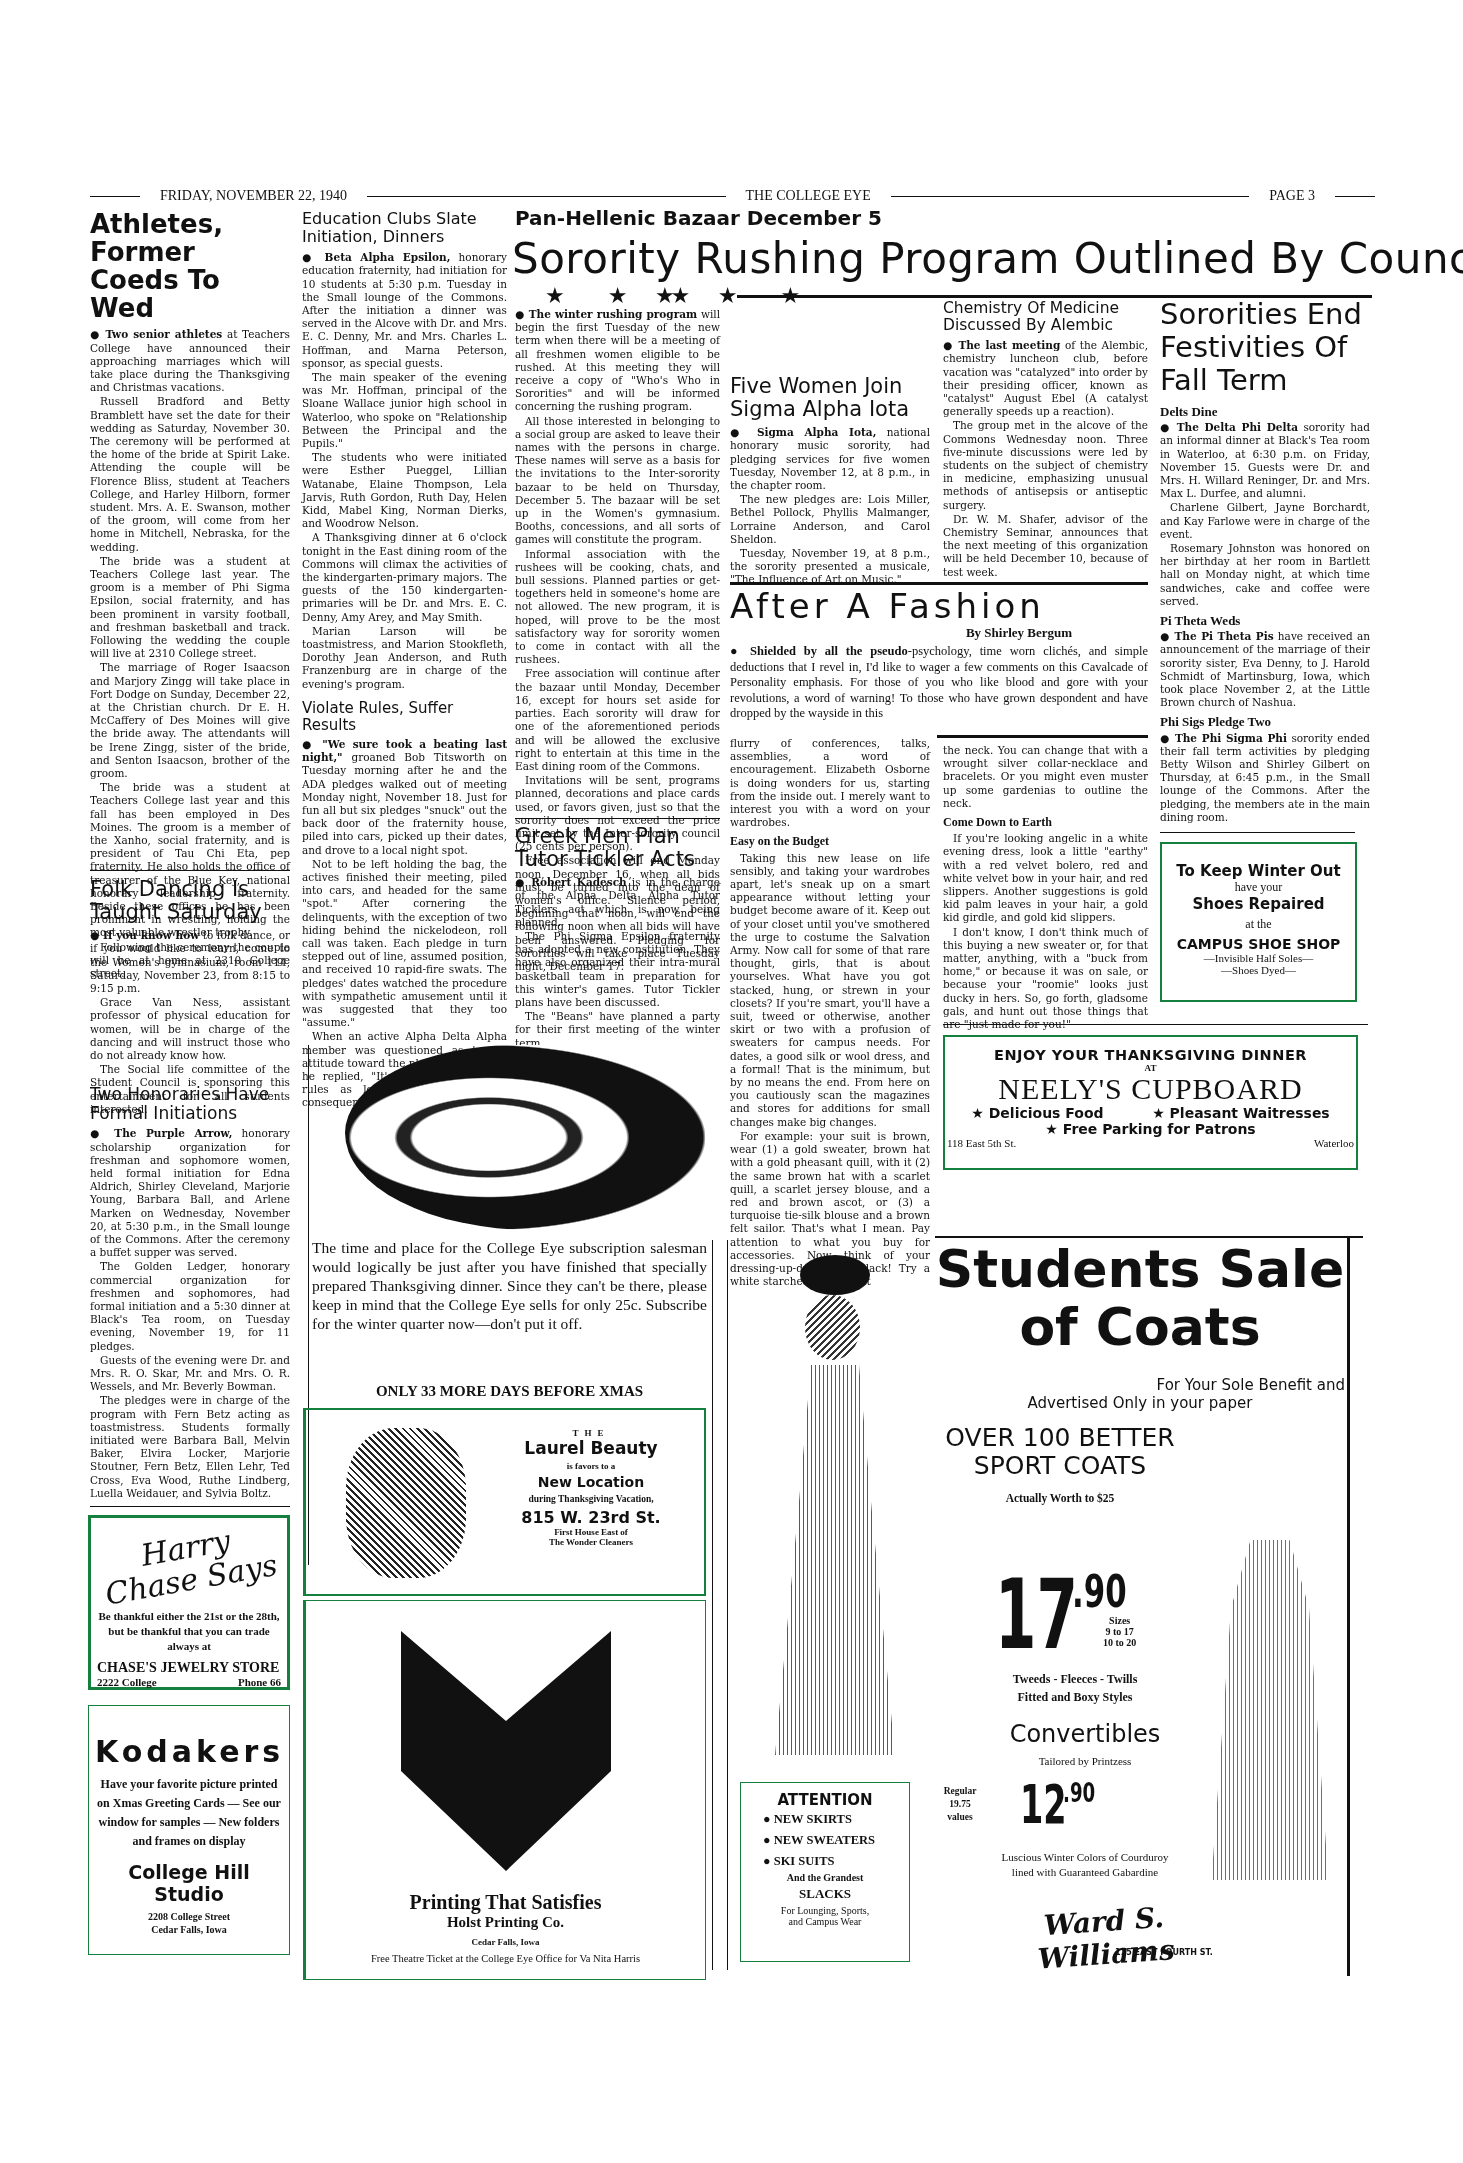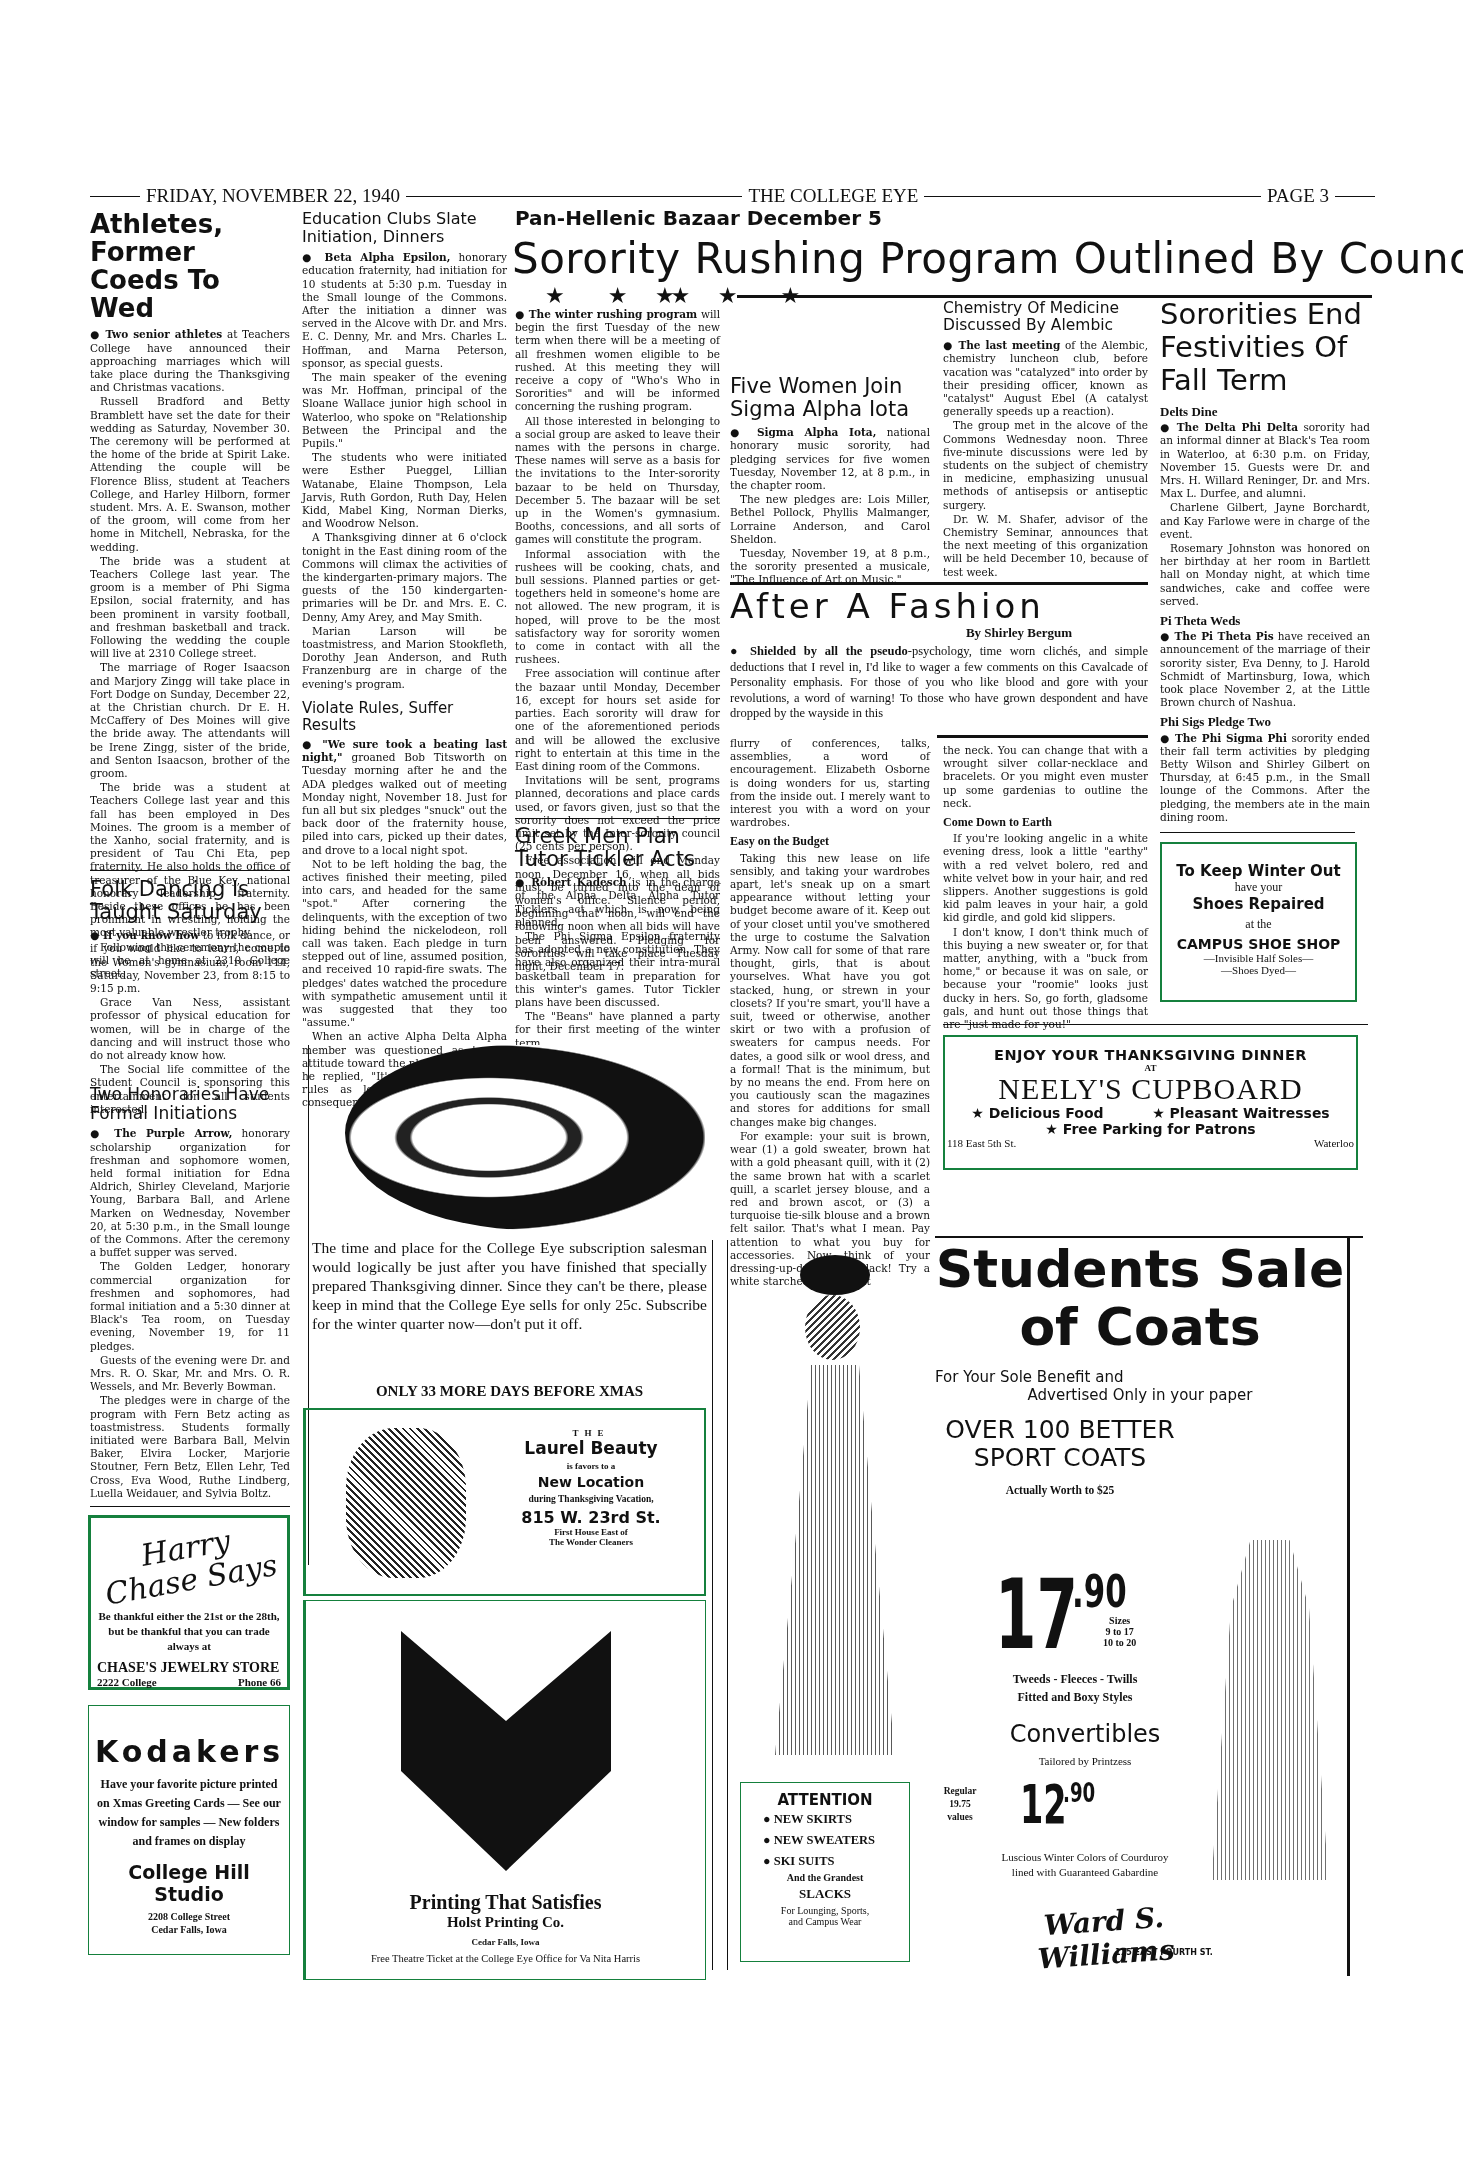--- a/index.html
+++ b/index.html
@@ -1,18 +1,18 @@
 <!DOCTYPE html>
 <html><head>
 <meta charset="utf-8">
 <style>
 *{box-sizing:border-box;margin:0;padding:0}
 body{width:1463px;height:2163px;background:#fff;color:#111;font-family:"DejaVu Serif",serif;position:relative;overflow:hidden}
 .abs{position:absolute}
-.masthead{top:186px;left:90px;width:1285px;height:20px;font-family:"Liberation Serif",serif;font-size:19px;display:flex;align-items:center;gap:6px}
+.masthead{top:186px;left:90px;width:1285px;height:20px;font-family:"Liberation Serif",serif;font-size:14px;display:flex;align-items:center;gap:20px}
 .masthead .rule{flex:1;border-top:1.5px solid #111}
 .col{position:absolute;font-size:10.5px;line-height:13.2px;text-align:justify;hyphens:auto}
 .col p{text-indent:10px;margin-bottom:1px}
 .hd{font-family:"DejaVu Sans",sans-serif;font-weight:bold;line-height:1.08;text-align:left}
 .hd-light{font-family:"DejaVu Sans",sans-serif;font-weight:normal;line-height:1.1;text-align:left}
 .sub{font-family:"Liberation Serif",serif;font-weight:bold;font-size:15px;margin:6px 0 3px;text-align:left}
 .lead{font-weight:bold}
 .dot::before{content:"\25CF  ";}
 .box{position:absolute;border:2px solid #15803d;text-align:center}
 .rule-h{position:absolute;border-top:1.5px solid #111}
@@ -242,21 +242,21 @@
   <div class="serif" style="font-weight:bold;font-size:13px;margin:3px 0">SLACKS</div>
   <div class="serif" style="font-size:10px">For Lounging, Sports,</div>
   <div class="serif" style="font-size:10px">and Campus Wear</div>
 </div>
 
 <div class="rule-h" style="left:935px;top:1236px;width:428px;border-top-width:2px"></div>
 <div class="rule-v" style="left:1347px;top:1236px;height:740px;border-left-width:3px"></div>
 <div class="abs" style="left:935px;top:1240px;width:410px;height:740px">
   <div class="heavy" style="font-size:52px;line-height:58px;text-align:center">Students Sale</div>
   <div class="heavy" style="font-size:52px;line-height:58px;text-align:center">of Coats</div>
-  <div class="sans" style="font-size:15px;text-align:left;margin-top:12px">For Your Sole Benefit and</div>
+  <div class="sans" style="font-size:15px;text-align:right;margin-top:20px">For Your Sole Benefit and</div>
   <div class="sans" style="font-size:15px;text-align:center">Advertised Only in your paper</div>
   <div class="sans" style="font-size:25px;line-height:28px;margin-top:12px;width:250px;text-align:center">OVER 100 BETTER</div>
   <div class="sans" style="font-size:25px;line-height:28px;width:250px;text-align:center">SPORT COATS</div>
   <div class="serif" style="font-weight:bold;font-size:11.5px;margin-top:12px;width:250px;text-align:center">Actually Worth to $25</div>
   <div style="position:absolute;left:60px;top:330px;font-family:'DejaVu Sans',sans-serif;font-weight:bold;font-size:96px;line-height:90px;transform:scaleX(.62);transform-origin:left">17</div>
   <div style="position:absolute;left:137px;top:330px;font-family:'DejaVu Sans',sans-serif;font-weight:bold;font-size:44px;line-height:44px;transform:scaleX(.7);transform-origin:left">.90</div>
   <div class="serif" style="position:absolute;left:168px;top:375px;font-weight:bold;font-size:10px;line-height:11px;text-align:center">
     <div>Sizes</div>
     <div>9 to 17</div>
     <div>10 to 20</div>

